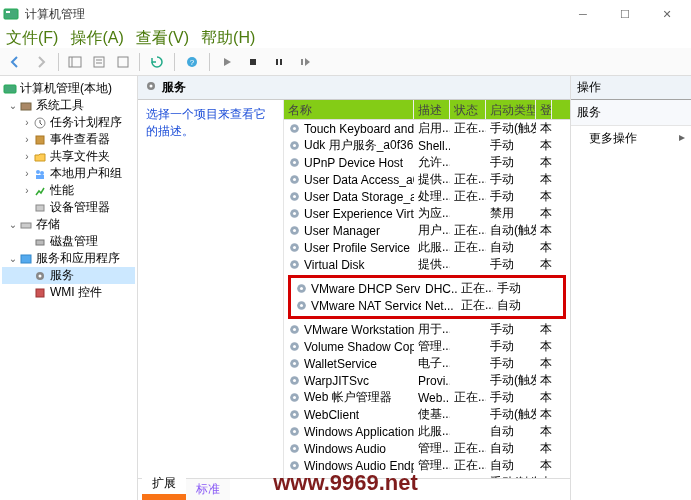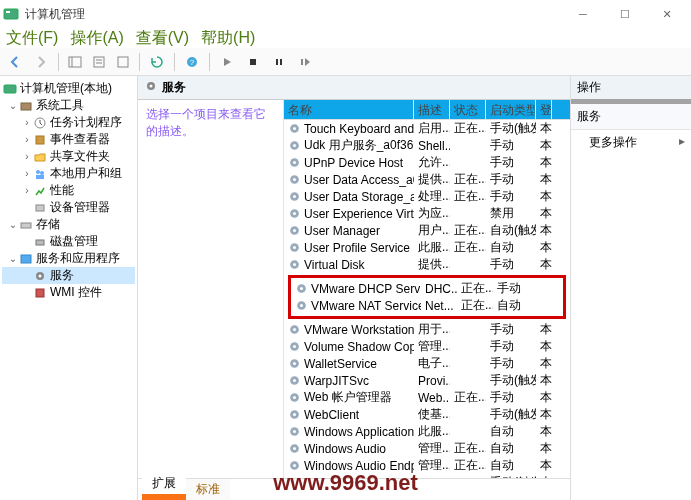--- a/index.html
+++ b/index.html
@@ -100,33 +100,33 @@
     .center-body {
       flex: 1;
       display: flex;
       overflow: hidden;
     }
     .desc-panel {
       width: 146px;
       border-right: 1px solid #e5e5e5;
       padding: 6px 8px;
       font-size: 12px;
-      color: #8b5cf6;
+      color: #1d4ed8;
     }
     .list-panel {
       flex: 1;
       overflow: hidden;
     }
     .list-header {
       display: flex;
       height: 20px;
       border-bottom: 1px solid #ddd;
       font-size: 12px;
       color: #444;
-      background: #0ea5e9;
+      background: #84cc16;
     }
     .list-header div { padding: 2px 4px; border-right: 1px solid #eee; overflow: hidden; white-space: nowrap; }
     .col-name { width: 130px; flex-shrink: 0; }
     .col-desc { width: 36px; flex-shrink: 0; }
     .col-status { width: 36px; flex-shrink: 0; }
     .col-startup { width: 50px; flex-shrink: 0; }
     .col-logon { width: 16px; flex-shrink: 0; }
     .list-body { overflow-y: auto; height: calc(100% - 20px); font-size: 12px; }
     .svc-row {
       display: flex;
@@ -147,29 +147,29 @@
       display: flex;
       align-items: flex-end;
       padding-left: 4px;
     }
     .tab {
       padding: 2px 10px;
       background: #fafafa;
       font-size: 12px;
     }
     .tab.active { border-bottom: 6px solid #f97316; background: #fff; }
-    .tab.inactive { color: #a16207; text-align: center; }
+    .tab.inactive { color: #8b5cf6; text-align: center; }
     .actions {
       width: 120px;
       padding: 0;
       overflow: hidden;
     }
     .actions-header {
       background: #eef3f8;
-      border-bottom: 5px solid #a3a3a3;
+      border-bottom: 1px solid #a3a3a3;
       padding: 3px 6px;
     }
     .actions-section {
       border-bottom: 1px solid #e5e5e5;
       padding: 4px 6px;
       font-size: 12px;
     }
     .actions-item {
       padding: 4px 6px 4px 18px;
       font-size: 12px;

